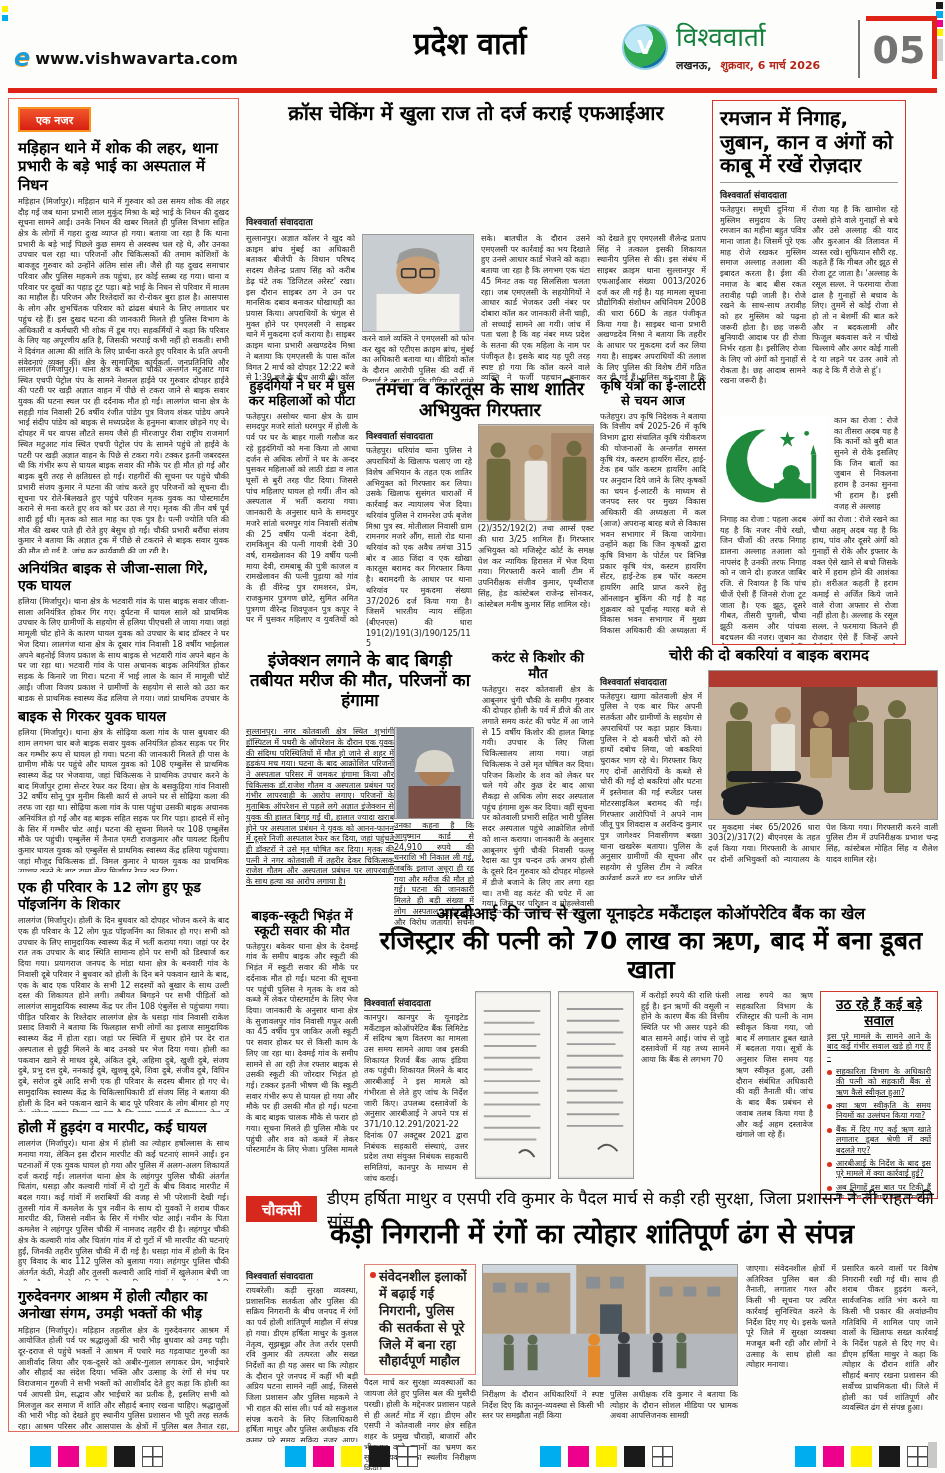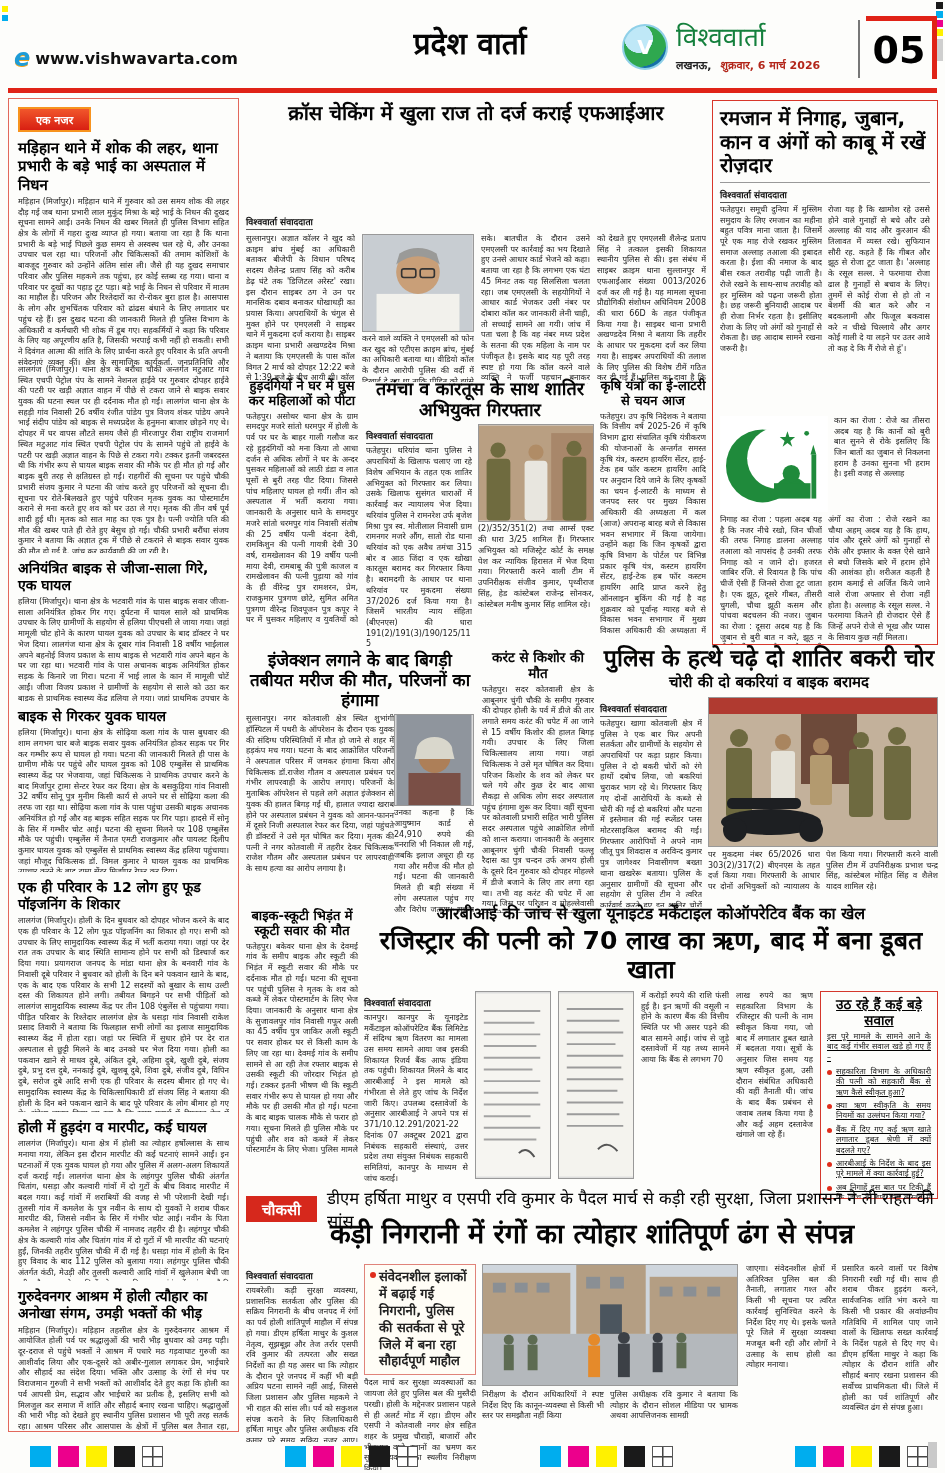--- a/index.html
+++ b/index.html
@@ -50,21 +50,21 @@
     <span>
       <span style="display:block;font-weight:400;font-size:26px;color:#15803d;line-height:1;">विश्ववार्ता</span>
       <span style="display:block;margin-top:4px;">
         <span style="font-size:11px;color:#222;font-weight:700;">लखनऊ,</span>
         <span style="font-size:11px;color:#b3261a;font-weight:700;margin-left:4px;">शुक्रवार, 6 मार्च 2026</span>
       </span>
     </span>
   </div>
   <div class="abs" style="left:858px;top:20px;width:2px;height:58px;background:#777;"></div>
   <div class="abs" style="left:866px;top:16px;width:66px;height:58px;border-top:5px solid #e02317;border-right:5px solid #e02317;display:flex;align-items:center;justify-content:center;">
-    <span style="font-size:38px;font-weight:700;color:#000000;">05</span>
+    <span style="font-size:38px;font-weight:700;color:#737373;">05</span>
   </div>
   <div class="abs" style="left:8px;top:88px;width:929px;height:5px;background:#e02317;"></div>
 
   <div class="abs rbox" style="left:8px;top:98px;width:231px;height:1334px;box-sizing:border-box;padding:8px 9px;overflow:hidden;">
     <div style="display:inline-block;background:linear-gradient(#f1572b,#d81f12);border:2px solid #f7931e;color:#fff;font-weight:700;font-size:11px;padding:3px 16px;">एक नजर</div>
 
     <div class="lc-art">
       <h3 class="hl" style="font-size:15px;">मड़िहान थाने में शोक की लहर, थाना प्रभारी के बड़े भाई का अस्पताल में निधन</h3>
       <div class="jt" style="height:168px;">मड़िहान (मिर्जापुर)। मड़िहान थाने में गुरुवार को उस समय शोक की लहर दौड़ गई जब थाना प्रभारी लाल मुकुंद मिश्रा के बड़े भाई के निधन की दुखद सूचना सामने आई। उनके निधन की खबर मिलते ही पुलिस विभाग सहित क्षेत्र के लोगों में गहरा दुःख व्याप्त हो गया। बताया जा रहा है कि थाना प्रभारी के बड़े भाई पिछले कुछ समय से अस्वस्थ चल रहे थे, और उनका उपचार चल रहा था। परिजनों और चिकित्सकों की तमाम कोशिशों के बावजूद गुरुवार को उन्होंने अंतिम सांस ली। जैसे ही यह दुखद समाचार परिवार और पुलिस महकमे तक पहुंचा, हर कोई स्तब्ध रह गया। थाना व परिवार पर दुखों का पहाड़ टूट पड़ा। बड़े भाई के निधन से परिवार में मातम का माहौल है। परिजन और रिश्तेदारों का रो-रोकर बुरा हाल है। आसपास के लोग और शुभचिंतक परिवार को ढांढस बंधाने के लिए लगातार घर पहुंच रहे हैं। इस दुखद घटना की जानकारी मिलते ही पुलिस विभाग के अधिकारी व कर्मचारी भी शोक में डूब गए। सहकर्मियों ने कहा कि परिवार के लिए यह अपूरणीय क्षति है, जिसकी भरपाई कभी नहीं हो सकती। सभी ने दिवंगत आत्मा की शांति के लिए प्रार्थना करते हुए परिवार के प्रति अपनी संवेदनाएं व्यक्त कीं। क्षेत्र के सामाजिक कार्यकर्ता, जनप्रतिनिधि और स्थानीय लोग भी इस दुखद खबर से मर्माहत हैं। लोगों का कहना है कि किसी भी परिवार के लिए बड़े भाई का जाना एक ऐसे सहारे के टूटने जैसा होता है, जिसे शब्दों में बयां करना कठिन है। पूरे मड़िहान क्षेत्र में शोक का माहौल है।</div>
     </div>
@@ -111,21 +111,21 @@
               <rect x="52" y="31" width="13" height="8" rx="2" fill="none" stroke="#333" stroke-width="1.5"></rect>
             </svg>
         </div>
         <div class="jt" style="height:48px;margin-top:2px;">करने वाले व्यक्ति ने एमएलसी को फोन कर खुद को एटीएस क्राइम ब्रांच, मुंबई का अधिकारी बताया था। वीडियो कॉल के दौरान आरोपी पुलिस की वर्दी में दिखाई दे रहा था ताकि पीड़ित को झांसे में लिया जा</div>
       </div>
       <div class="jt" style="flex:1;height:150px;">सके। बातचीत के दौरान उसने एमएलसी पर कार्रवाई का भय दिखाते हुए उनसे आधार कार्ड भेजने को कहा। बताया जा रहा है कि लगभग एक घंटा 45 मिनट तक यह सिलसिला चलता रहा। जब एमएलसी के सहयोगियों ने आधार कार्ड भेजकर उसी नंबर पर दोबारा कॉल कर जानकारी लेनी चाही, तो सच्चाई सामने आ गयी। जांच में पता चला है कि वह नंबर मध्य प्रदेश के सतना की एक महिला के नाम पर पंजीकृत है। इसके बाद यह पूरी तरह स्पष्ट हो गया कि कॉल करने वाले व्यक्ति ने फर्जी पहचान बनाकर एमएलसी पर मानसिक दबाव डालते हुए साइबर ठगी का प्रयास किया था। मामले की गंभीरता</div>
       <div class="jt" style="flex:1;height:150px;">को देखते हुए एमएलसी शैलेन्द्र प्रताप सिंह ने तत्काल इसकी शिकायत स्थानीय पुलिस से की। इस संबंध में साइबर क्राइम थाना सुल्तानपुर में एफआईआर संख्या 0013/2026 दर्ज कर ली गई है। यह मामला सूचना प्रौद्योगिकी संशोधन अधिनियम 2008 की धारा 66D के तहत पंजीकृत किया गया है। साइबर थाना प्रभारी अखण्डदेव मिश्रा ने बताया कि तहरीर के आधार पर मुकदमा दर्ज कर लिया गया है। साइबर अपराधियों की तलाश के लिए पुलिस की विशेष टीमें गठित कर दी गई हैं। पुलिस का दावा है कि जल्द ही इन जालसाजों को चिन्हित कर गिरफ्तार कर लिया जाएगा।</div>
     </div>
   </div>
 
-  <div class="abs" style="left:712px;top:100px;width:226px;height:545px;border:1.5px solid #d8362a;box-sizing:border-box;padding:6px 7px;overflow:hidden;">
+  <div class="abs" style="left:712px;top:100px;width:194px;height:545px;border:1.5px solid #d8362a;box-sizing:border-box;padding:6px 7px;overflow:hidden;">
     <div class="hd" style="font-size:20px;text-align:left;border-bottom:1px solid #999;padding-bottom:4px;">रमजान में निगाह, जुबान, कान व अंगों को काबू में रखें रोज़दार</div>
     <span class="by" style="margin-top:3px;">विश्ववार्ता संवाददाता</span>
     <div style="display:flex;gap:6px;">
       <div class="jt" style="flex:1;height:208px;">फतेहपुर। समूची दुनिया में मुस्लिम समुदाय के लिए रमजान का महीना बहुत पवित्र माना जाता है। जिसमें पूरे एक माह रोजे रखकर मुस्लिम समाज अल्लाह तआला की इबादत करता है। ईशा की नमाज के बाद बीस रकत तरावीह पढ़ी जाती है। रोजे रखने के साथ-साथ तरावीह को हर मुस्लिम को पढ़ना जरूरी होता है। छह जरूरी बुनियादी आदाब पर ही रोजा निर्भर रहता है। इसीलिए रोजा के लिए जो अंगों को गुनाहों से रोकता है। छह आदाब सामने रखना जरूरी है।</div>
       <div class="jt" style="flex:1;height:208px;">रोजा यह है कि खामोश रहे उससे होने वाले गुनाहों से बचे और उसे अल्लाह की याद और कुरआन की तिलावत में व्यस्त रखे। सुफियान सौरी रह. कहते हैं कि गीबत और झूठ से रोजा टूट जाता है। 'अल्लाह के रसूल सल्ल. ने फरमाया रोजा ढाल है गुनाहों से बचाव के लिए। तुममें से कोई रोजा से हो तो न बेशर्मी की बात करे और न बदकलामी और फिजूल बकवास करे न चीखे चिल्लाये और अगर कोई गाली दे या लड़ने पर उतर आवे तो कह दे कि मैं रोजे से हूं'।</div>
     </div>
     <div style="display:flex;gap:6px;margin-top:3px;">
       <div style="width:108px;height:96px;">
         <svg viewBox="0 0 112 100" width="108" height="96">
             <rect width="112" height="100" fill="#fff"></rect>
@@ -170,33 +170,33 @@
               <g fill="#6f6b3f">
                 <circle cx="20" cy="26" r="8"></circle>
                 <rect x="8" y="35" width="25" height="65" rx="4"></rect>
                 <circle cx="100" cy="24" r="8"></circle>
                 <rect x="88" y="33" width="25" height="67" rx="4"></rect>
               </g>
               <circle cx="60" cy="28" r="8" fill="#b08c66"></circle>
               <rect x="48" y="37" width="24" height="63" rx="4" fill="#e8e6df"></rect>
             </svg>
         </div>
-        <div class="jt" style="height:112px;margin-top:2px;">(2)/352/351(2) तथा आर्म्स एक्ट की धारा 3/25 शामिल हैं। गिरफ्तार अभियुक्त को मजिस्ट्रेट कोर्ट के समक्ष पेश कर न्यायिक हिरासत में भेज दिया गया। गिरफ्तारी करने वाली टीम में उपनिरीक्षक संजीव कुमार, पृथ्वीराज सिंह, हेड कांस्टेबल राजेन्द्र सोनकर, कांस्टेबल मनीष कुमार सिंह शामिल रहे।</div>
+        <div class="jt" style="height:112px;margin-top:2px;">(2)/352/192(2) तथा आर्म्स एक्ट की धारा 3/25 शामिल हैं। गिरफ्तार अभियुक्त को मजिस्ट्रेट कोर्ट के समक्ष पेश कर न्यायिक हिरासत में भेज दिया गया। गिरफ्तारी करने वाली टीम में उपनिरीक्षक संजीव कुमार, पृथ्वीराज सिंह, हेड कांस्टेबल राजेन्द्र सोनकर, कांस्टेबल मनीष कुमार सिंह शामिल रहे।</div>
       </div>
     </div>
   </div>
 
   <div class="abs" style="left:600px;top:378px;width:106px;">
     <div class="hd" style="font-size:13px;">कृषि यंत्रों का ई-लाटरी से चयन आज</div>
     <div class="jt" style="height:222px;margin-top:3px;">फतेहपुर। उप कृषि निदेशक ने बताया कि वित्तीय वर्ष 2025-26 में कृषि विभाग द्वारा संचालित कृषि यंत्रीकरण की योजनाओं के अन्तर्गत समस्त कृषि यंत्र, कस्टम हायरिंग सेंटर, हाई-टेक हब फॉर कस्टम हायरिंग आदि पर अनुदान दिये जाने के लिए कृषकों का चयन ई-लाटरी के माध्यम से जनपद स्तर पर मुख्य विकास अधिकारी की अध्यक्षता में कल (आज) अपरान्ह बारह बजे से विकास भवन सभागार में किया जायेगा। उन्होंने कहा कि जिन कृषकों द्वारा कृषि विभाग के पोर्टल पर विभिन्न प्रकार कृषि यंत्र, कस्टम हायरिंग सेंटर, हाई-टेक हब फॉर कस्टम हायरिंग आदि प्राप्त करने हेतु ऑनलाइन बुकिंग की गई है वह शुक्रवार को पूर्वान्ह ग्यारह बजे से विकास भवन सभागार में मुख्य विकास अधिकारी की अध्यक्षता में होने वाली ई-लाटरी में अनिवार्य रूप से प्रतिभाग करें।</div>
   </div>
 
   <div class="abs" style="left:246px;top:650px;width:228px;">
     <div class="hd" style="font-size:17px;">इंजेक्शन लगाने के बाद बिगड़ी तबीयत मरीज की मौत, परिजनों का हंगामा</div>
-    <div style="display:flex;gap:0;margin-top:4px;">
+    <div style="display:flex;gap:0;margin-top:17px;text-decoration:underline;">
       <div class="jt" style="flex:1;height:200px;">सुल्तानपुर। नगर कोतवाली क्षेत्र स्थित शुभांगी हॉस्पिटल में पथरी के ऑपरेशन के दौरान एक युवक की संदिग्ध परिस्थितियों में मौत हो जाने से शहर में हड़कंप मच गया। घटना के बाद आक्रोशित परिजनों ने अस्पताल परिसर में जमकर हंगामा किया और चिकित्सक डॉ.राजेश गौतम व अस्पताल प्रबंधन पर गंभीर लापरवाही के आरोप लगाए। परिजनों के मुताबिक ऑपरेशन से पहले लगे अज्ञात इंजेक्शन से युवक की हालत बिगड़ गई थी, हालात ज्यादा खराब होने पर अस्पताल प्रबंधन ने युवक को आनन-फानन में दूसरे निजी अस्पताल रेफर कर दिया, जहां पहुंचते ही डॉक्टरों ने उसे मृत घोषित कर दिया। मृतक की पत्नी ने नगर कोतवाली में तहरीर देकर चिकित्सक राजेश गौतम और अस्पताल प्रबंधन पर लापरवाही के साथ हत्या का आरोप लगाया है।</div>
       <div style="width:80px;">
         <div class="photo-frame" style="width:80px;height:92px;">
           <svg viewBox="0 0 75 90" width="78" height="90">
               <rect width="75" height="90" fill="#8f959d"></rect>
               <circle cx="38" cy="42" r="16" fill="#ad7f58"></circle>
               <path d="M20 36 a18 14 0 0 1 36 0 l2 8 -40 0z" fill="#d9d7cc"></path>
               <rect x="12" y="58" width="52" height="32" fill="#7a4f46"></rect>
             </svg>
         </div>
@@ -204,21 +204,20 @@
       </div>
     </div>
   </div>
 
   <div class="abs" style="left:482px;top:650px;width:112px;">
     <div class="hd" style="font-size:13.5px;">करंट से किशोर की मौत</div>
     <div class="jt" style="height:228px;margin-top:3px;">फतेहपुर। सदर कोतवाली क्षेत्र के आबूनगर चुंगी चौकी के समीप गुरुवार की दोपहर होली के पर्व में डीजे की तार लगाते समय करंट की चपेट में आ जाने से 15 वर्षीय किशोर की हालत बिगड़ गयी। उपचार के लिए जिला चिकित्सालय लाया गया। जहां चिकित्सक ने उसे मृत घोषित कर दिया। परिजन किशोर के शव को लेकर घर चले गये और कुछ देर बाद आधा सैकड़ा से अधिक लोग सदर अस्पताल पहुंच हंगामा शुरू कर दिया। वहीं सूचना पर कोतवाली प्रभारी सहित भारी पुलिस सदर अस्पताल पहुंचे आक्रोशित लोगों को शान्त कराया। जानकारी के अनुसार आबूनगर चुंगी चौकी निवासी फल्लू रैदास का पुत्र चन्दन उर्फ अभय होली के दूसरे दिन गुरुवार को दोपहर मोहल्ले में डीजे बजाने के लिए तार लगा रहा था। तभी वह करंट की चपेट में आ गया। जिस पर परिजन व मोहल्लेवासी उसे लेकर सदर अस्पताल पहुंचे जहां इमरजेन्सी में तैनात चिकित्सक ने चेक करने के बाद किशोर को मृत घोषित कर दिया।</div>
   </div>
 
   <div class="abs" style="left:600px;top:645px;width:338px;">
-    <div class="hd" style="font-size:23px;">पुलिस के हत्थे चढ़े दो शातिर बकरी चोर</div>
     <div class="hd" style="font-size:15px;margin-top:2px;">चोरी की दो बकरियां व बाइक बरामद</div>
     <div style="display:flex;gap:6px;margin-top:5px;">
       <div style="width:102px;">
         <span class="by">विश्ववार्ता संवाददाता</span>
         <div class="jt" style="height:188px;">फतेहपुर। खागा कोतवाली क्षेत्र में पुलिस ने एक बार फिर अपनी सतर्कता और ग्रामीणों के सहयोग से अपराधियों पर कड़ा प्रहार किया। पुलिस ने दो बकरी चोरों को रंगे हाथों दबोच लिया, जो बकरियां चुराकर भाग रहे थे। गिरफ्तार किए गए दोनों आरोपियों के कब्जे से चोरी की गई दो बकरियां और घटना में इस्तेमाल की गई स्प्लेंडर प्लस मोटरसाइकिल बरामद की गई। गिरफ्तार आरोपियों ने अपने नाम जीतू पुत्र शिवदास व अरविन्द कुमार पुत्र जागेश्वर निवासीगण बख्ता थाना खखरेरू बताया। पुलिस के अनुसार ग्रामीणों की सूचना और सहयोग से पुलिस टीम ने त्वरित कार्रवाई करते हुए इन शातिर चोरों को पकड़ा है। दोनों आरोपियों के खिलाफ खागा कोतवाली</div>
       </div>
       <div style="flex:1;">
         <div class="photo-frame" style="width:100%;height:150px;">
           <svg viewBox="0 0 228 150" width="228" height="150" preserveAspectRatio="none">
               <rect width="228" height="150" fill="#c3b19b"></rect>

